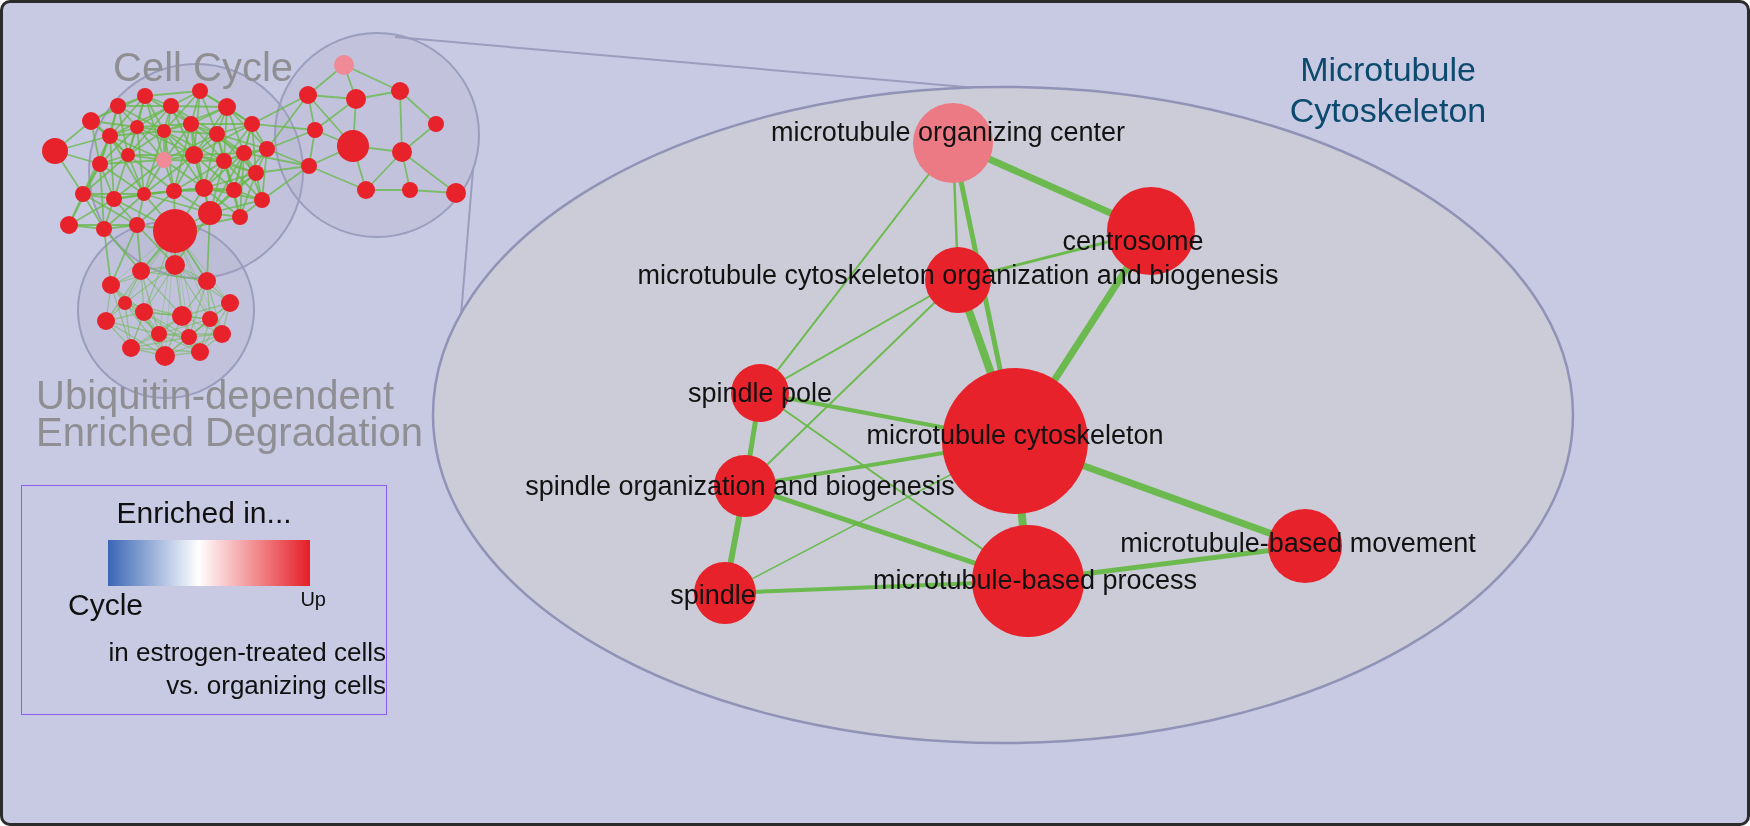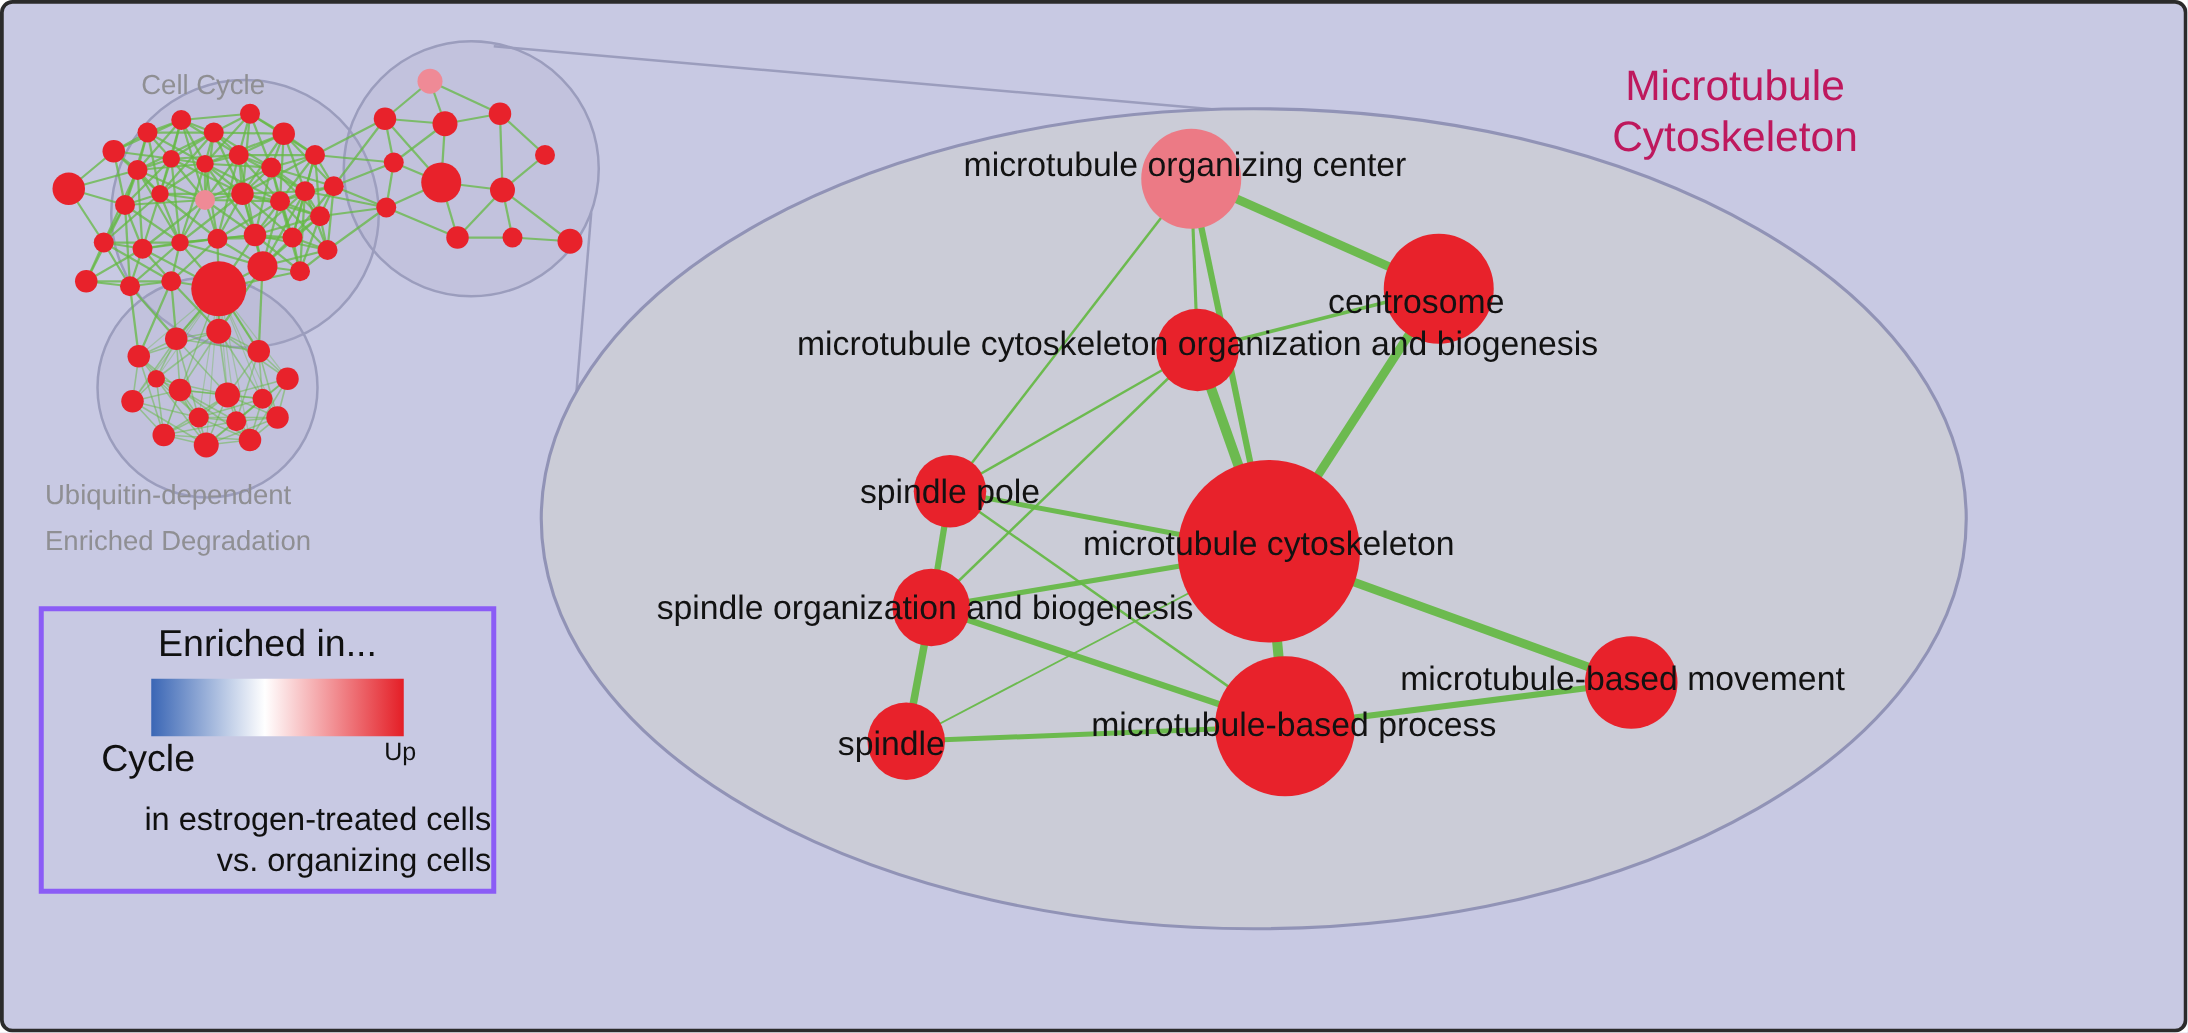--- a/index.html
+++ b/index.html
@@ -5,30 +5,30 @@
   html,body{margin:0;padding:0;background:#ffffff;}
   .canvas{
     position:relative;width:1750px;height:826px;
     background:#c8c9e3;
     border:3px solid #2b2b2b;border-radius:10px;
     box-sizing:border-box;overflow:hidden;
     font-family:"Liberation Sans",sans-serif;
   }
   .canvas svg{position:absolute;left:0;top:0;}
   #net text{font-family:"Liberation Sans",sans-serif;}
-  .lbl-gray{position:absolute;color:#8f8f93;font-size:22px;line-height:37px;}
+  .lbl-gray{position:absolute;color:#8f8f93;font-size:40px;line-height:37px;}
   .lbl-cellcycle{left:110px;top:46px;}
   .lbl-ubiq{left:33px;top:374px;}
   .zoom-title{
     position:absolute;left:1230px;top:46px;width:310px;
-    text-align:center;color:#be185d;font-size:34px;line-height:41px;
+    text-align:center;color:#0c4a6e;font-size:34px;line-height:41px;
   }
   .legend{
-    position:absolute;left:28px;top:482px;width:366px;height:230px;
-    border:4px solid #8b5cf6;box-sizing:border-box;color:#101010;
+    position:absolute;left:18px;top:482px;width:366px;height:230px;
+    border:1px solid #8b5cf6;box-sizing:border-box;color:#101010;
   }
   .legend-title{position:absolute;top:10px;width:100%;text-align:center;font-size:30px;}
   .legend-grad{position:absolute;left:86px;top:54px;width:202px;height:46px;}
   .legend-down{position:absolute;left:46px;top:102px;font-size:30px;}
   .legend-up{position:absolute;right:60px;top:102px;font-size:20px;}
   .legend-cap{position:absolute;top:150px;width:100%;text-align:right;font-size:26px;line-height:33px;}
 </style>
 </head>
 <body>
 

